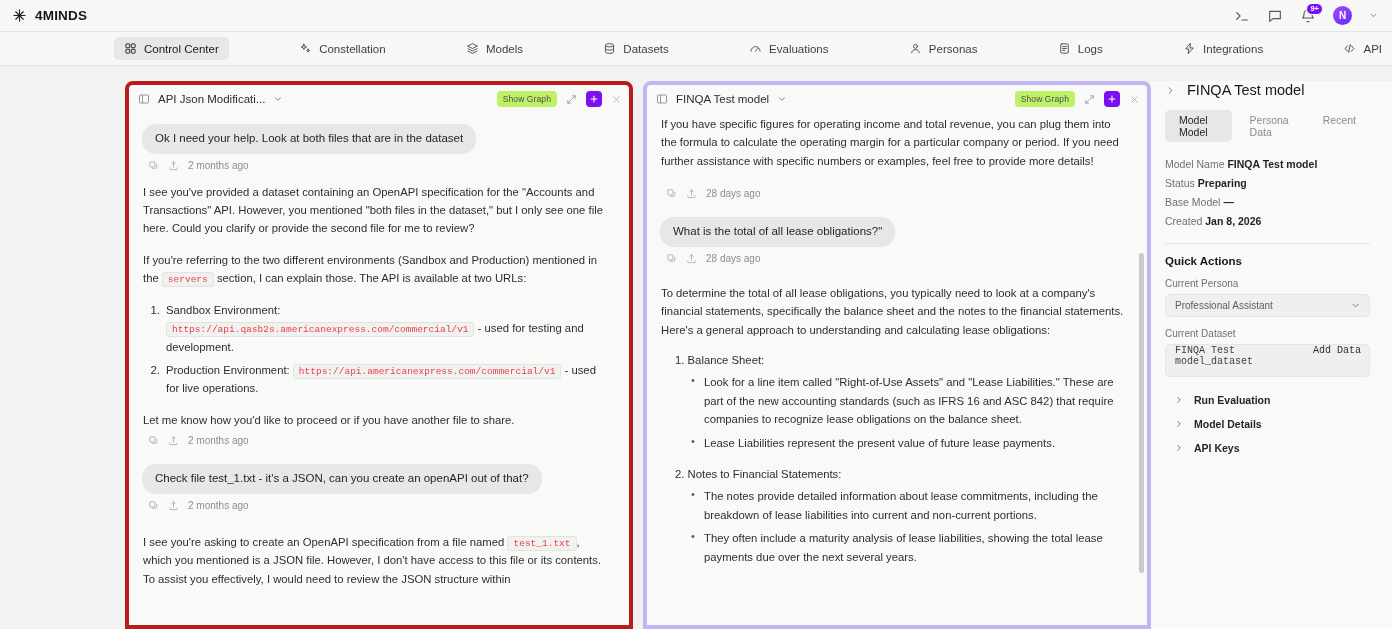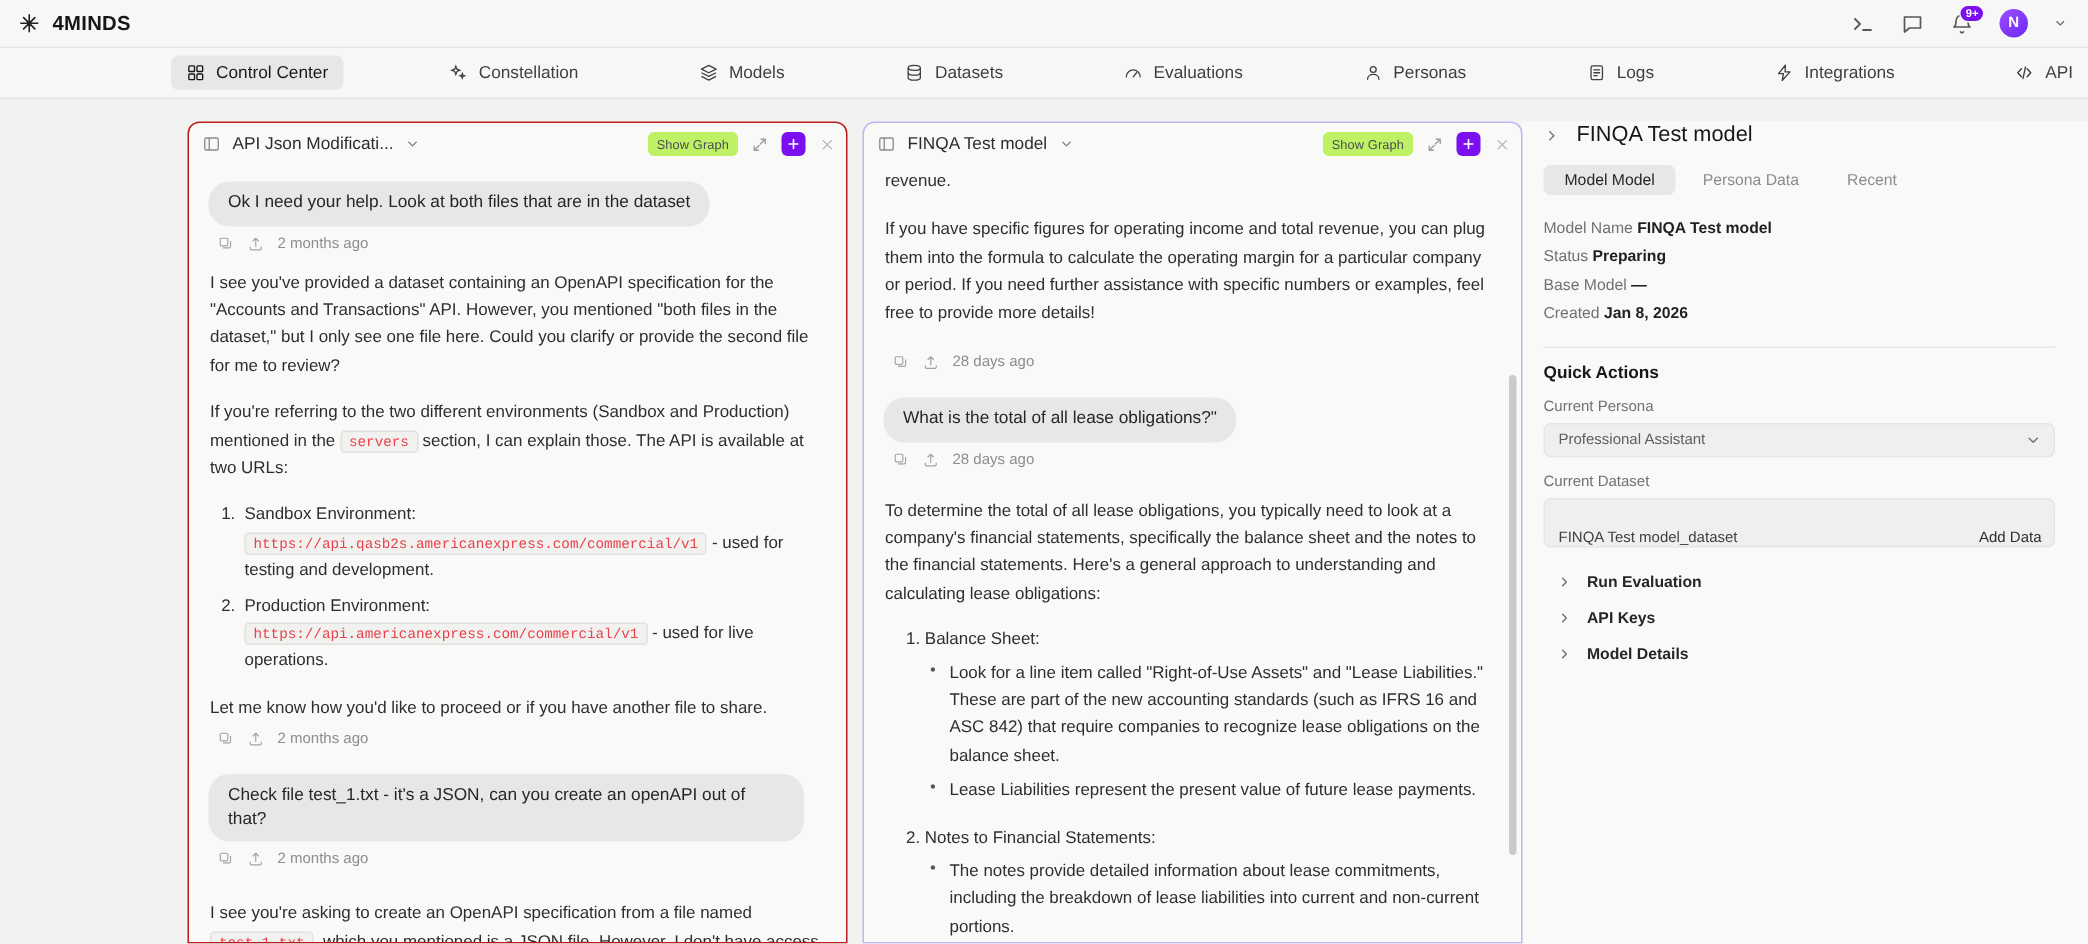--- a/index.html
+++ b/index.html
@@ -56,23 +56,23 @@
 
   
   .workspace {
     height: calc(629px - 32px - 34px);
     display: flex; align-items: stretch;
     padding: 15px 0 0 125px; gap: 0;
     background: #f2f2f0;
   }
 
   .panel {
-    width: 440px; flex: none;
+    width: 508px; flex: none;
     background: #f9f9f8;
-    border: 1px solid #b91c1c;
+    border: 4px solid #b91c1c;
     border-top-left-radius: 8px; border-top-right-radius: 8px;
     display: flex; flex-direction: column;
     overflow: hidden; position: relative;
   }
   .panel.selected { border-color: #c3b5f5; }
   .panel + .panel { margin-left: 10px; }
 
   .panel-head {
     height: 28px; flex: none; display: flex; align-items: center;
     padding: 0 7px 0 9px; gap: 8px;
@@ -161,22 +161,22 @@
   .field-label { font-size: 10px; color: #6f7176; margin-bottom: 5px; }
   .select {
     height: 23px; background: #efefed; border: 1px solid #e5e5e3; border-radius: 5px;
     display: flex; align-items: center; padding: 0 8px 0 9px;
     font-size: 10px; color: #5c5e63; margin-bottom: 11px;
   }
   .select .sv { flex: 1; }
   .select svg { width: 11px; height: 11px; color: #6f7176; display: block; }
   .dsrow {
     height: 33px; background: #efefed; border: 1px solid #e5e5e3; border-radius: 5px;
-    display: flex; align-items: flex-end; padding: 0 8px 0 9px;
-    font-size: 10px; color: #3d3f44; margin-bottom: 11px;
+    display: flex; align-items: flex-start; padding: 0 8px 0 9px;
+    font-size: 10px; color: #3d3f44; margin-bottom: 11px; font-family: Liberation Mono, monospace;
   }
   .dsrow .dv { flex: 1; }
   .add-data { font-size: 10px; color: #2c2e32; }
   .acc {
     display: flex; align-items: center; gap: 10px;
     font-size: 10.5px; color: #24262a; font-weight: 600;
     padding: 6px 0 6px 9px;
   }
   .acc svg { width: 10px; height: 10px; color: #6c6e73; display: block; flex: none; }
 </style>
@@ -415,21 +415,20 @@
         </span>
         <svg class="close-ic" viewBox="0 0 24 24" fill="none" stroke="currentColor" stroke-width="2" stroke-linecap="round">
           <path d="M6 6l12 12M18 6L6 18"></path>
         </svg>
       </div>
     </div>
 
     <div class="panel-body" style="padding-top:0">
       <div class="scroll-inner">
         <div class="assistant" style="padding-top:2px">
-          <p style="margin-bottom:14px">revenue.</p>
           <p style="margin-bottom:12px">If you have specific figures for operating income and total revenue, you can plug them into the formula to calculate the operating margin for a particular company or period. If you need further assistance with specific numbers or examples, feel free to provide more details!</p>
         </div>
         <div class="meta" style="padding-left:10px">
           <svg viewBox="0 0 24 24" fill="none" stroke="currentColor" stroke-width="1.7">
             <rect x="4" y="4" width="11" height="11" rx="1.5"></rect>
               <path d="M8 18h9a2 2 0 002-2V8"></path>
           </svg>
           <svg viewBox="0 0 24 24" fill="none" stroke="currentColor" stroke-width="1.7" stroke-linecap="round" stroke-linejoin="round">
             <path d="M12 16V4M8 8l4-4 4 4M4 17v2a2 2 0 002 2h12a2 2 0 002-2v-2"></path>
           </svg>
@@ -535,22 +534,22 @@
     <div class="acc">
       <svg viewBox="0 0 24 24" fill="none" stroke="currentColor" stroke-width="2.2" stroke-linecap="round" stroke-linejoin="round">
         <path d="M9 6l6 6-6 6"></path>
       </svg>
       <span>Run Evaluation</span>
     </div>
     <div class="acc">
       <svg viewBox="0 0 24 24" fill="none" stroke="currentColor" stroke-width="2.2" stroke-linecap="round" stroke-linejoin="round">
         <path d="M9 6l6 6-6 6"></path>
       </svg>
-      <span>API Keys</span>
+      <span>Model Details</span>
     </div>
     <div class="acc">
       <svg viewBox="0 0 24 24" fill="none" stroke="currentColor" stroke-width="2.2" stroke-linecap="round" stroke-linejoin="round">
         <path d="M9 6l6 6-6 6"></path>
       </svg>
-      <span>Model Details</span>
+      <span>API Keys</span>
     </div>
   </div>
 </div>
 
 </body></html>

